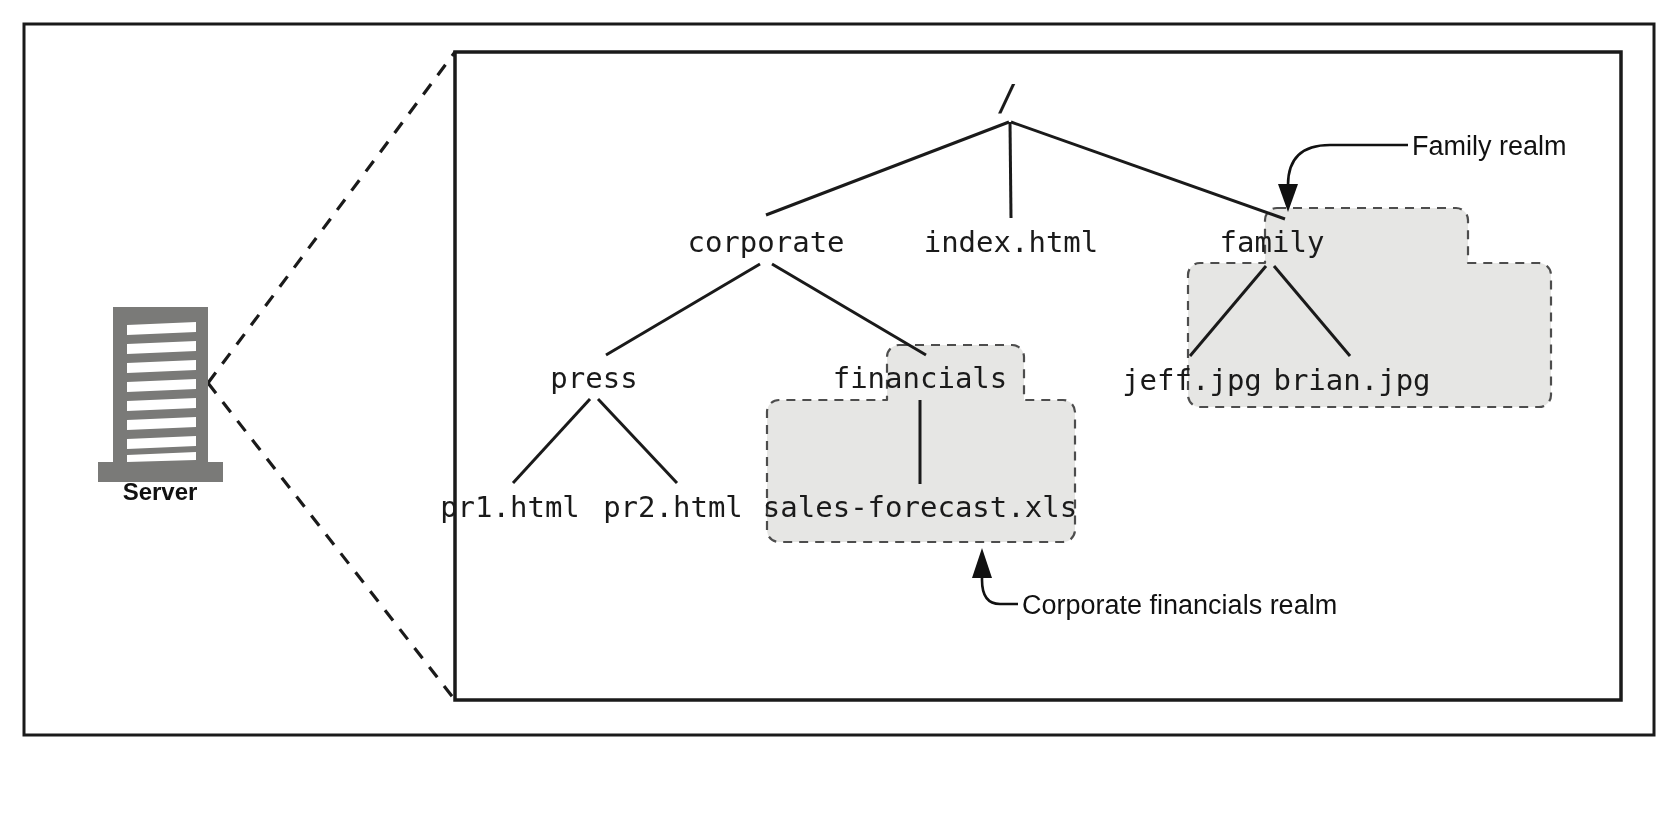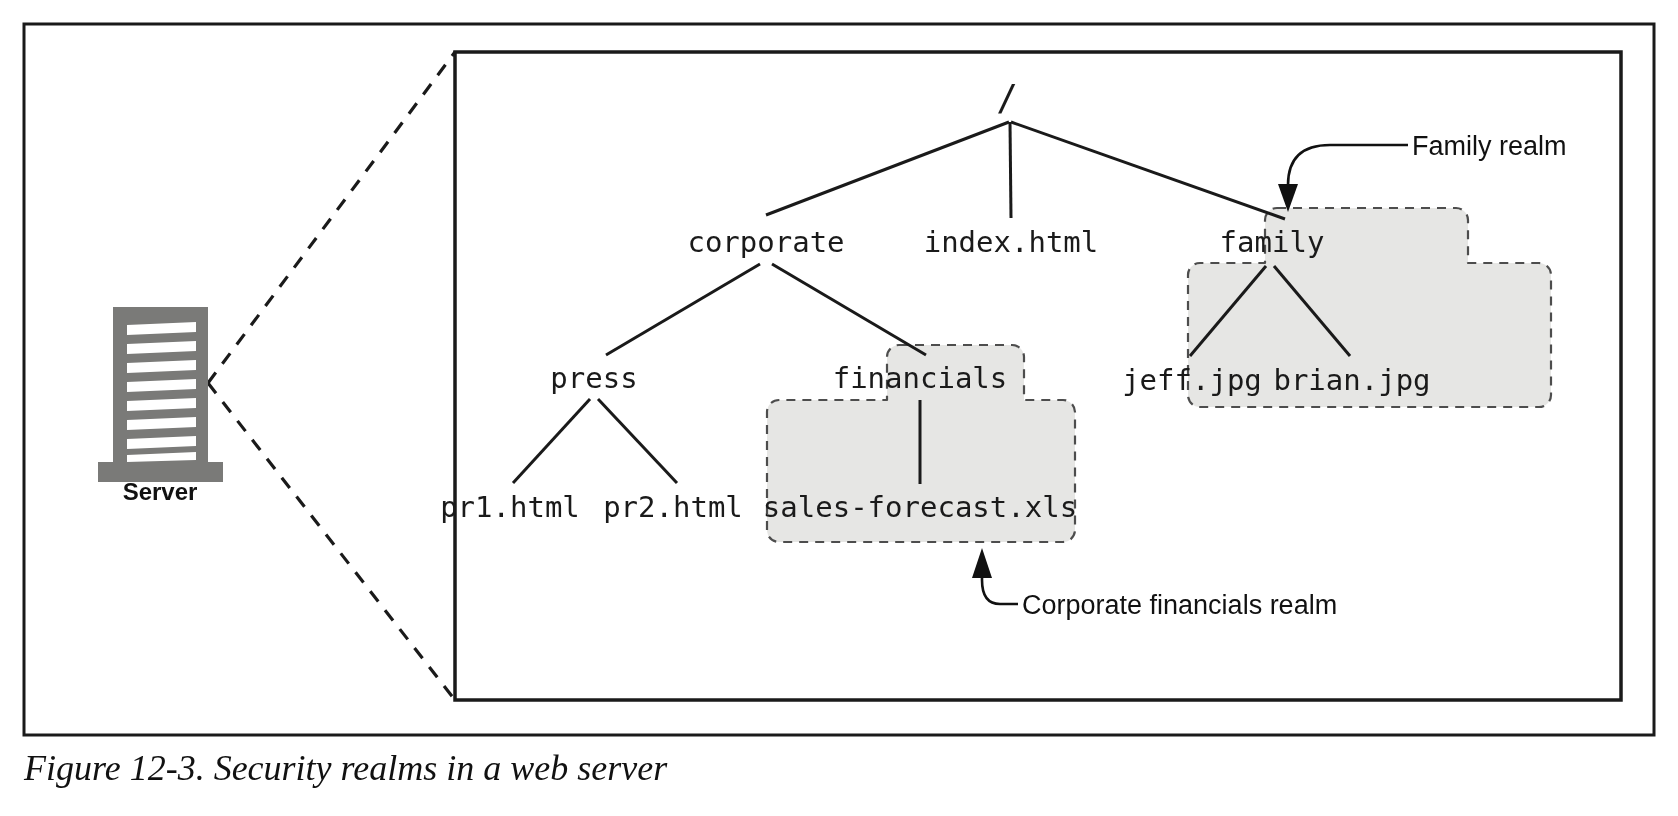--- a/index.html
+++ b/index.html
@@ -200,15 +200,14 @@
     </g>
 
     <g>
       <path class="leader-line" d="M 1018 604 L 1000 604 Q 982 604 982 580 L 982 572"></path>
       <path d="M 982 548 L 972 578 L 992 578 Z" fill="#111111"></path>
       <text class="callout-label" x="1022" y="614">Corporate financials realm</text>
     </g>
 
   </svg>
 
-  <div class="figure-caption">Figure 12-3. Security realms in a web server</div>
 
 </div>
 
 </body></html>

